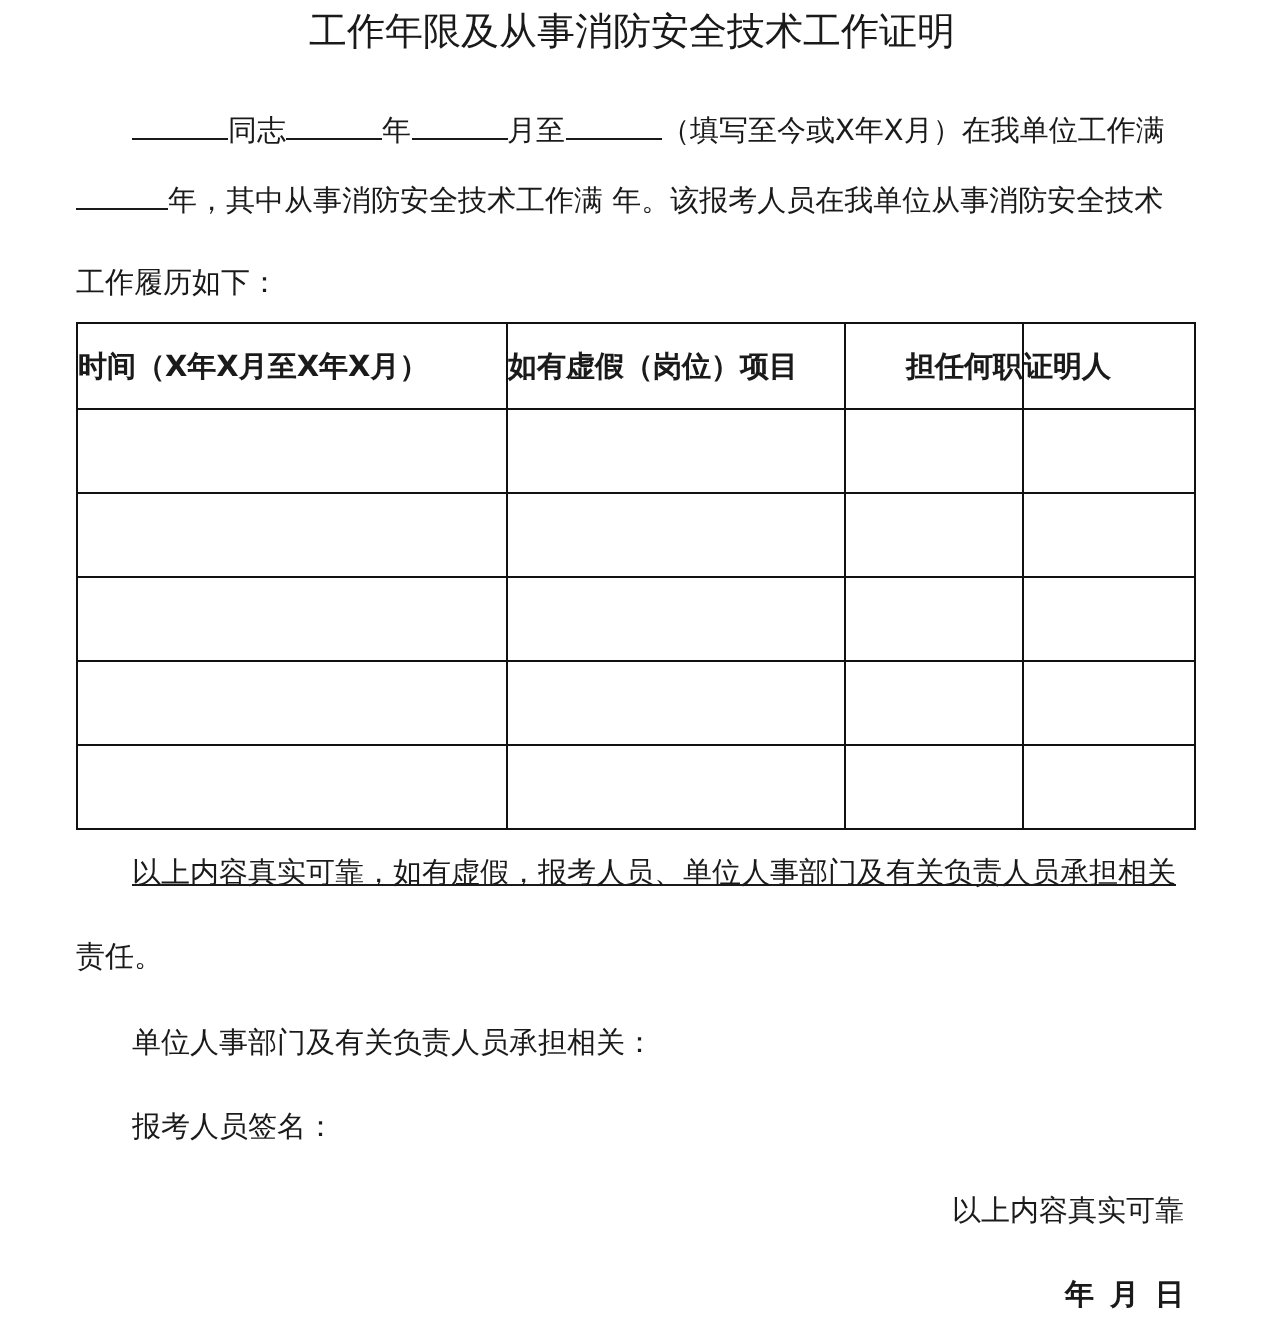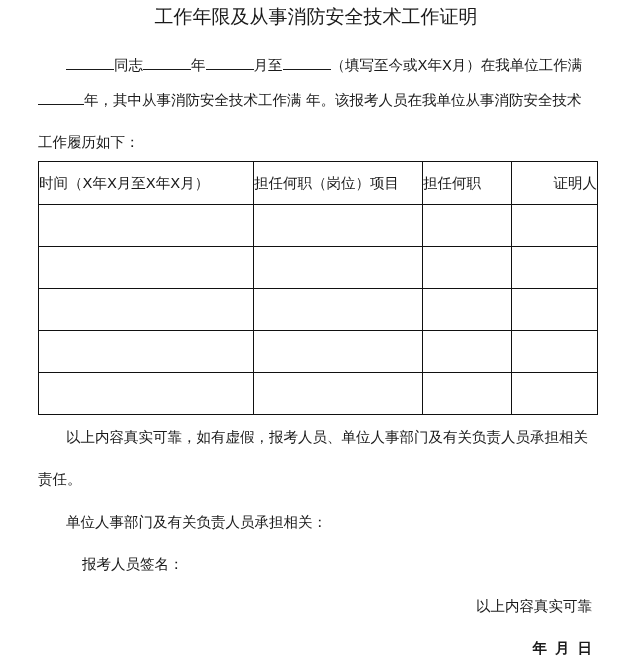--- a/index.html
+++ b/index.html
@@ -41,41 +41,41 @@
     table.history {
       position: absolute;
       top: 161px;
       left: 38px;
       border-collapse: collapse;
       table-layout: fixed;
     }
     table.history td, table.history th {
       border: 1.5px solid #111;
       padding: 0;
-      font-weight: normal;
+      font-weight: bold;
       font-size: 14.5px;
       white-space: nowrap;
       overflow: hidden;
     }
     table.history th {
       height: 42px;
       vertical-align: middle;
     }
     table.history td {
       height: 41px;
     }
     .col1 { width: 214px; text-align: left; }
     .col2 { width: 168px; text-align: left; }
-    .col3 { width: 88px; text-align: left; }
-    .col4 { width: 85px; text-align: right; }
+    .col3 { width: 88px; text-align: right; }
+    .col4 { width: 85px; text-align: left; }
 
-    .p4 { top: 427px; left: 66px; }
+    .p4 { top: 427px; left: 66px; text-decoration: underline; }
     .p5 { top: 469px; left: 38px; }
     .p6 { top: 512px; left: 66px; }
-    .p7 { top: 554px; left: 66px; margin-left: 16px; }
+    .p7 { top: 554px; left: 66px; }
     .p8 { top: 596px; right: 40px; }
     .p9 { top: 638px; right: 40px; word-spacing: 6px; font-weight: bold; }
     .date-part { margin-left: 8px; }
   </style>
 </head>
 <body>
 
 <div>
 
   <div class="line title">工作年限及从事消防安全技术工作证明</div>
@@ -87,21 +87,21 @@
   <div class="line p2">
     <span class="blank" style="width:46px"></span><span>年，其中从事消防安全技术工作满   年。该报考人员在我单位从事消防安全技术</span>
   </div>
 
   <div class="line p3">工作履历如下：</div>
 
   <table class="history">
     <thead>
       <tr>
         <th class="col1">时间（X年X月至X年X月）</th>
-        <th class="col2">担任何职（岗位）项目</th>
+        <th class="col2">如有虚假（岗位）项目</th>
         <th class="col3">担任何职</th>
         <th class="col4">证明人</th>
       </tr>
     </thead>
     <tbody>
       <tr>
         <td class="col1"></td>
         <td class="col2"></td>
         <td class="col3"></td>
         <td class="col4"></td>

